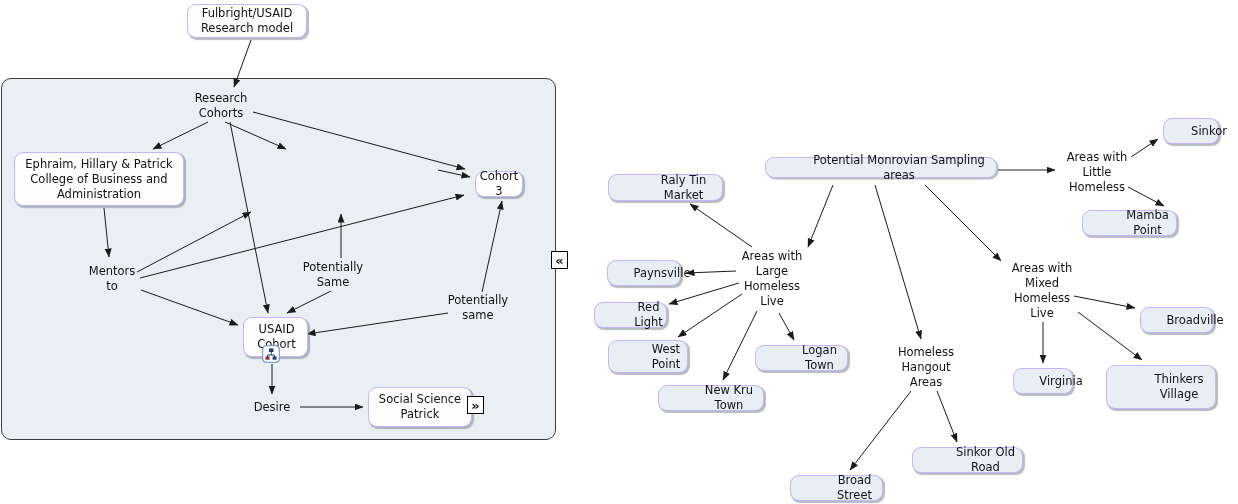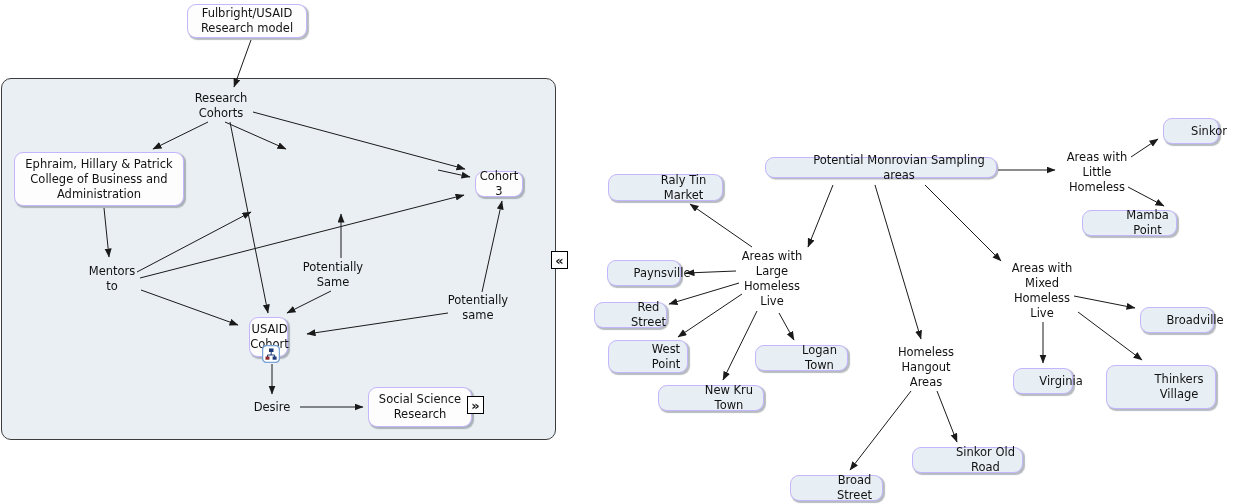--- a/index.html
+++ b/index.html
@@ -75,27 +75,27 @@
   <div class="node label" style="left:183px;top:90px;width:76px;height:32px;">Research
 Cohorts</div>
   <div class="node box" style="left:14px;top:152px;width:170px;height:54px;">Ephraim, Hillary &amp; Patrick
 College of Business and
 Administration</div>
   <div class="node box" style="left:475px;top:171px;width:48px;height:26px;">Cohort 3</div>
   <div class="node label" style="left:84px;top:263px;width:56px;height:31px;">Mentors
 to</div>
   <div class="node label" style="left:293px;top:259px;width:80px;height:31px;">Potentially
 Same</div>
-  <div class="node box" style="left:249px;top:317px;width:39px;height:40px;padding-left:6px;">USAID
+  <div class="node box" style="left:243px;top:317px;width:65px;height:40px;padding-left:6px;">USAID
 Cohort</div>
   <div class="node label" style="left:438px;top:292px;width:80px;height:31px;">Potentially
 same</div>
   <div class="node label" style="left:247px;top:399px;width:50px;height:16px;">Desire</div>
   <div class="node box" style="left:368px;top:387px;width:104px;height:40px;">Social Science
-Research</div>
+Patrick</div>
 
   <div class="cmap-icon" style="left:262px;top:345px;">
     <svg width="18" height="18" viewBox="0 0 18 18">
       <rect x="0.5" y="0.5" width="17" height="17" rx="4.5" fill="#ffffff" stroke="#7aa3d6" stroke-width="1.5"></rect>
       <rect x="7" y="3.5" width="4.5" height="3.5" fill="#1f3a7a"></rect>
       <path d="M9.2 7 L9.2 10 M5.5 10 L12.6 10 M5.5 10 L5.5 12 M12.6 10 L12.6 12" stroke="#1f3a7a" stroke-width="1" fill="none"></path>
       <rect x="3.5" y="11.5" width="4" height="3.2" fill="#8a2a2a"></rect>
       <rect x="10.6" y="11.5" width="4" height="3.2" fill="#1f3a7a"></rect>
     </svg>
   </div>
@@ -103,21 +103,21 @@
   <div class="handle" style="left:551px;top:251px;">«</div>
   <div class="handle" style="left:467px;top:396px;">»</div>
 
   <div class="node box blue" style="left:765px;top:157px;width:232px;height:21px;">Potential Monrovian Sampling areas</div>
   <div class="node box blue" style="left:608px;top:174px;width:115px;height:27px;">Raly Tin Market</div>
   <div class="node label" style="left:732px;top:248px;width:80px;height:61px;">Areas with
 Large
 Homeless
 Live</div>
   <div class="node box blue" style="left:607px;top:260px;width:74px;height:26px;">Paynsville</div>
-  <div class="node box blue" style="left:594px;top:302px;width:73px;height:26px;">Red Street</div>
+  <div class="node box blue" style="left:594px;top:302px;width:73px;height:26px;">Red Light</div>
   <div class="node box blue" style="left:608px;top:340px;width:80px;height:33px;">West Point</div>
   <div class="node box blue" style="left:658px;top:385px;width:106px;height:26px;">New Kru Town</div>
   <div class="node box blue" style="left:755px;top:345px;width:93px;height:26px;">Logan Town</div>
   <div class="node label" style="left:886px;top:344px;width:80px;height:46px;">Homeless
 Hangout
 Areas</div>
   <div class="node box blue" style="left:912px;top:447px;width:111px;height:26px;">Sinkor Old Road</div>
   <div class="node box blue" style="left:790px;top:475px;width:93px;height:26px;">Broad Street</div>
   <div class="node label" style="left:1002px;top:260px;width:80px;height:61px;">Areas with
 Mixed

